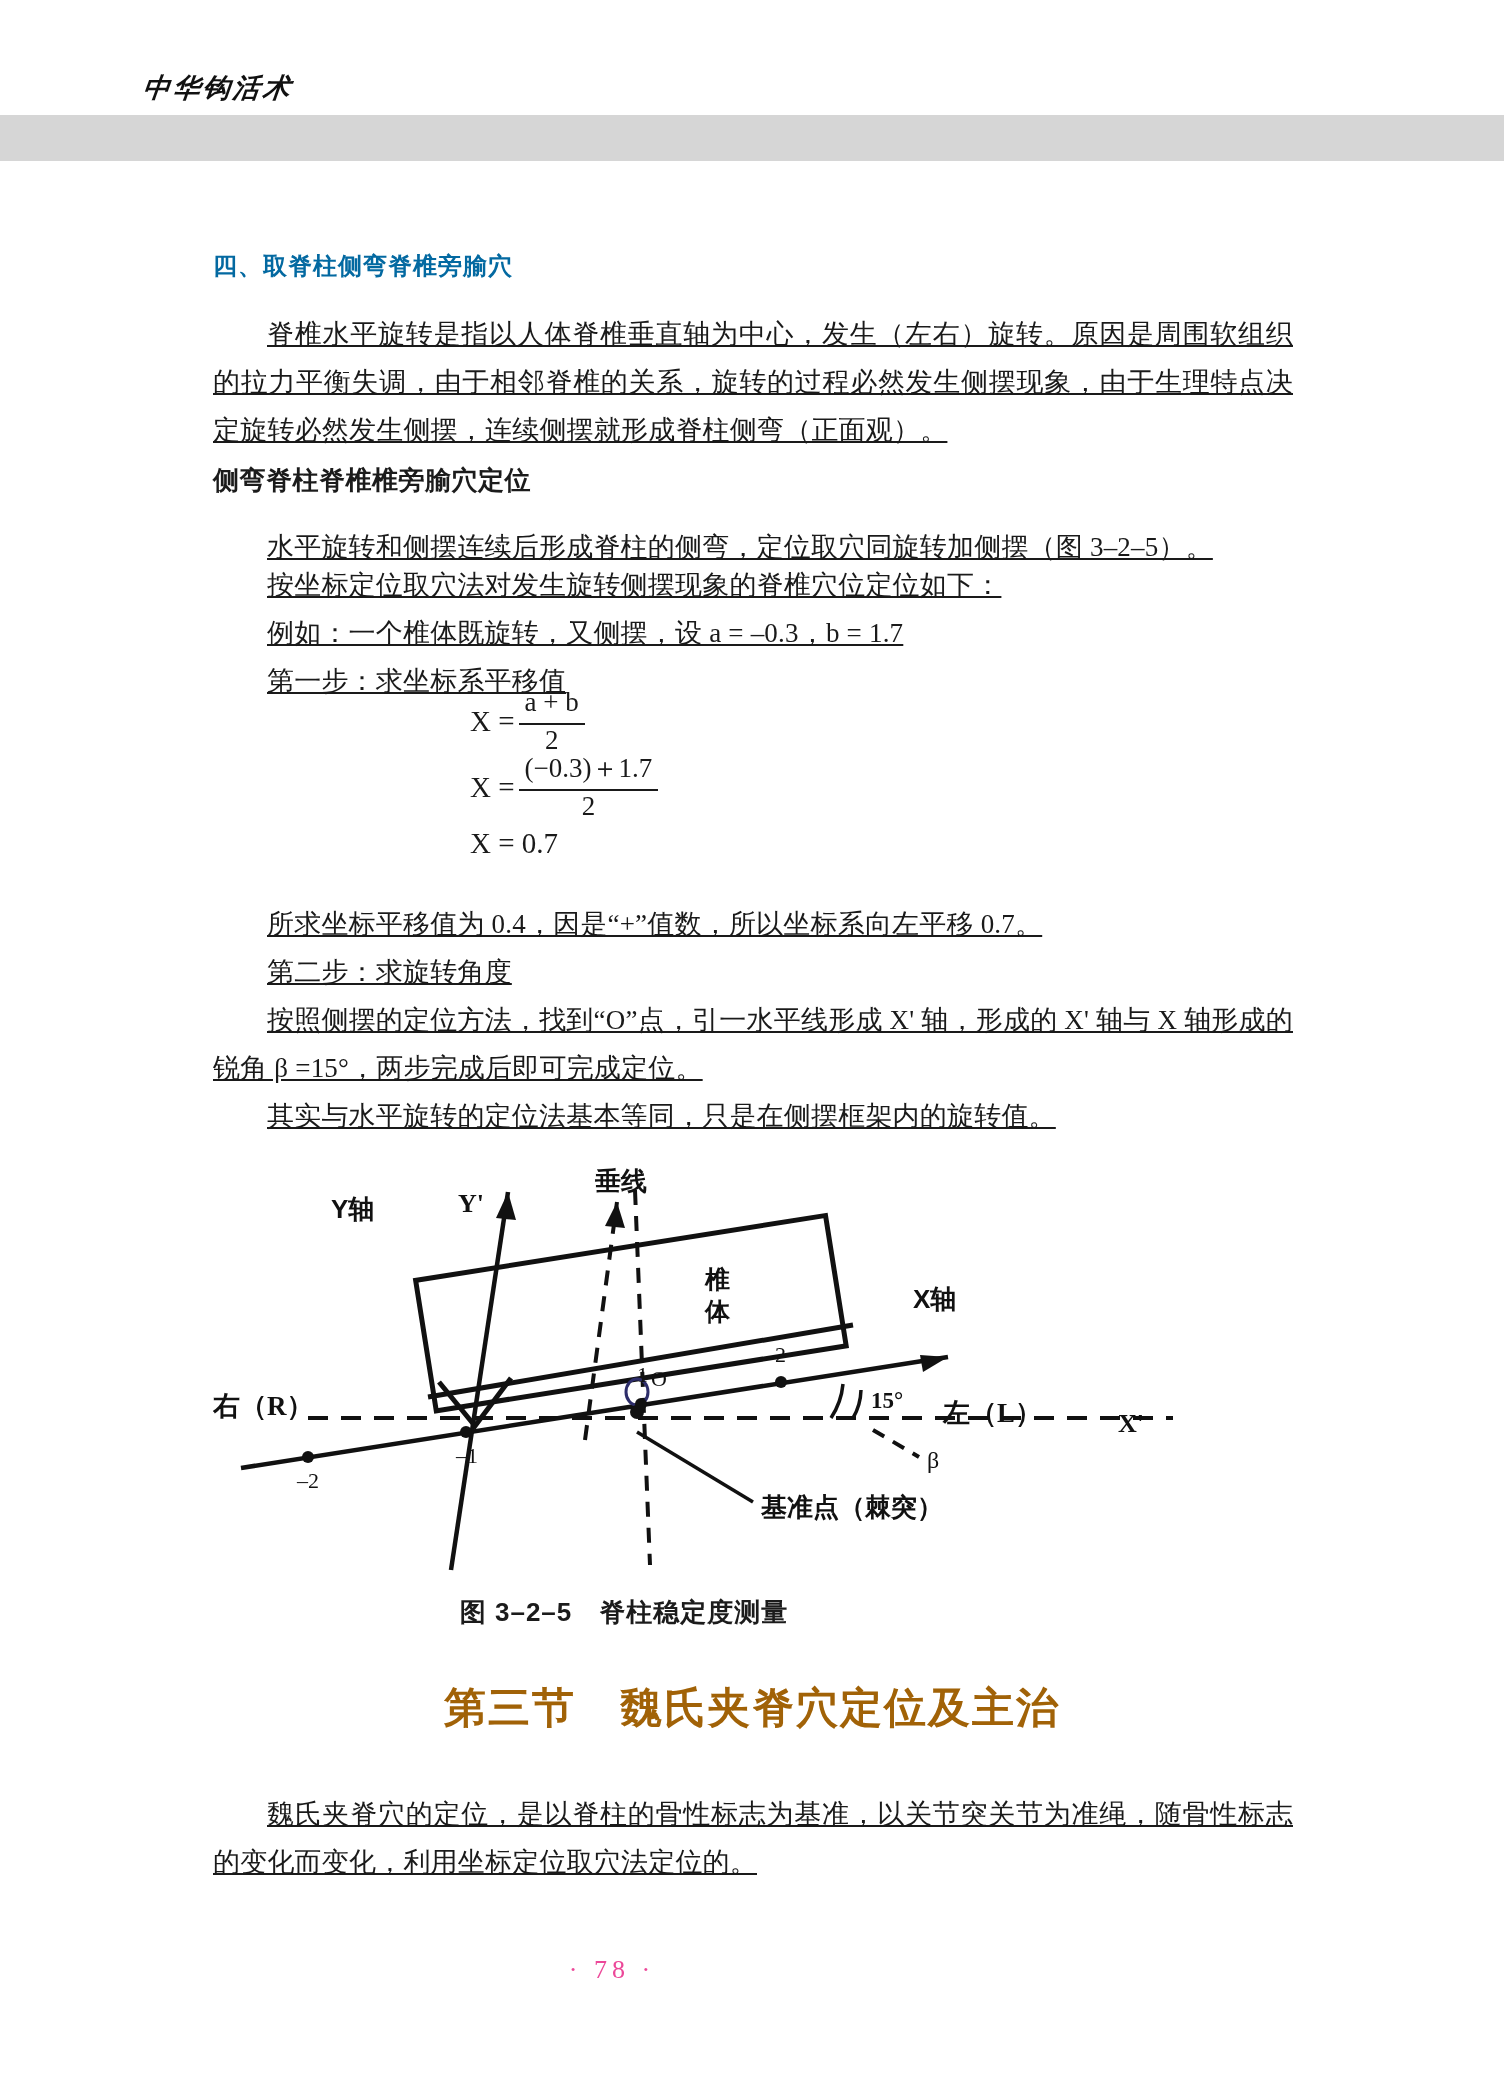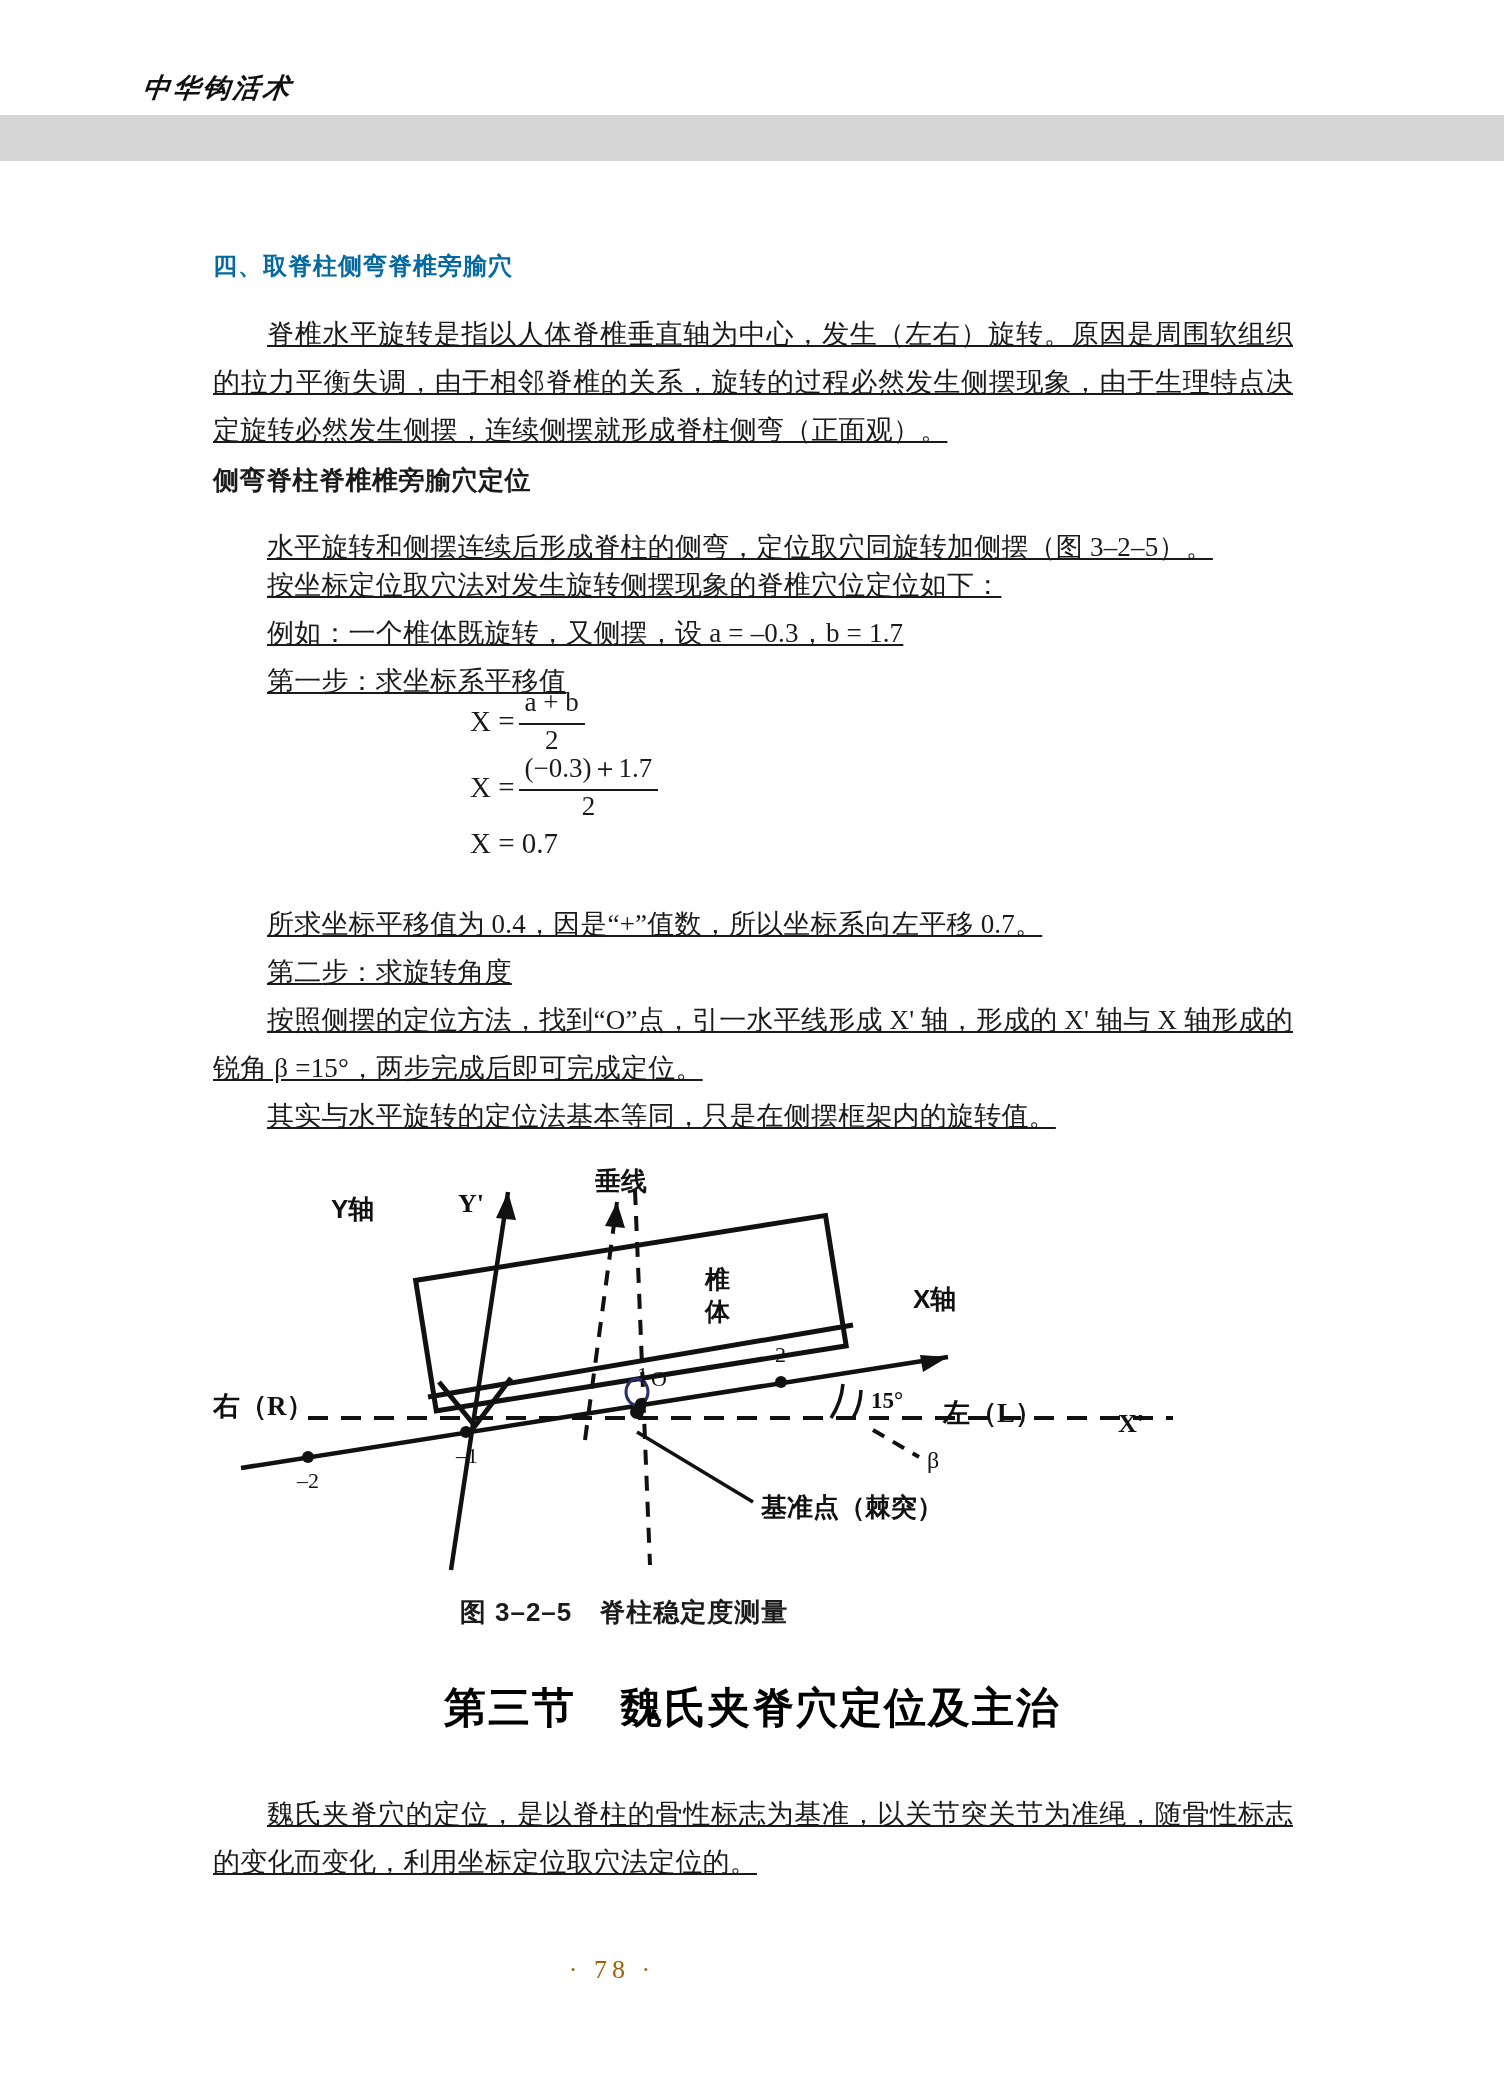--- a/index.html
+++ b/index.html
@@ -158,33 +158,33 @@
   .chapter-head {
     position: absolute;
     left: 0;
     top: 1680px;
     width: 1504px;
     text-align: center;
     font-family: "Liberation Sans", "DejaVu Sans", sans-serif;
     font-size: 42px;
     font-weight: 700;
     letter-spacing: 2px;
-    color: #000000;
+    color: #a16207;
   }
 
   
   .folio {
     position: absolute;
     left: 0;
     top: 1955px;
     width: 1224px;
     text-align: center;
     font-size: 26px;
     letter-spacing: 5px;
-    color: #a16207;
+    color: #ec4899;
   }
 </style>
 </head>
 <body>
 
 <div class="runhead">
   <div class="runhead-book">中华钩活术</div>
   <div class="runhead-band"></div>
 </div>
 

